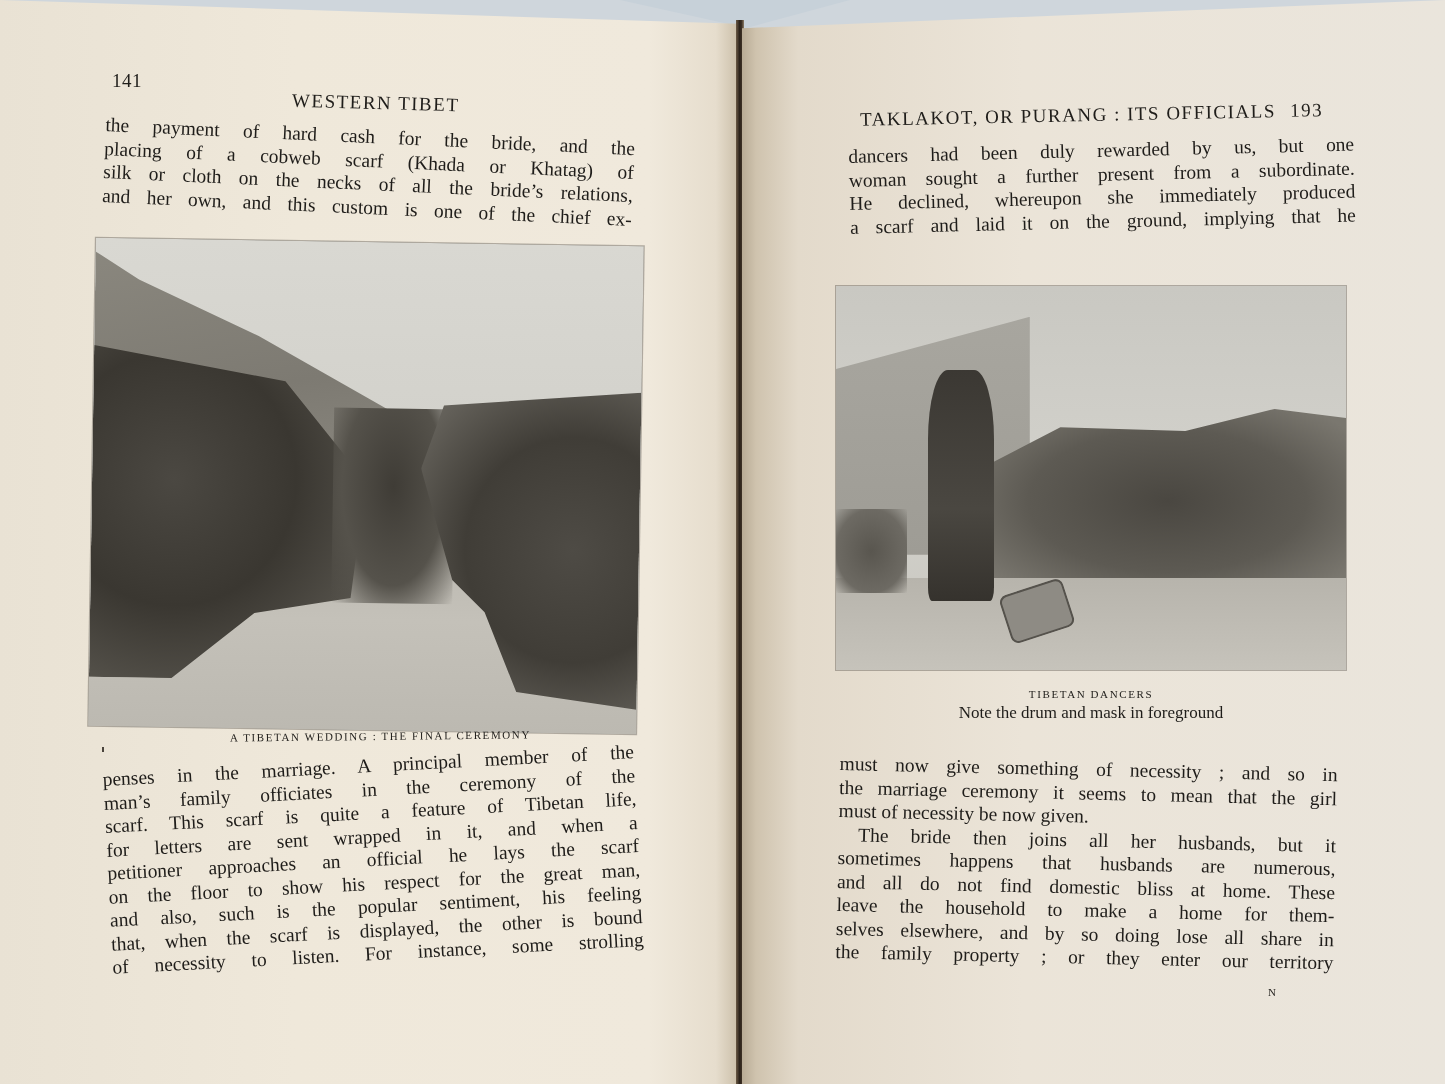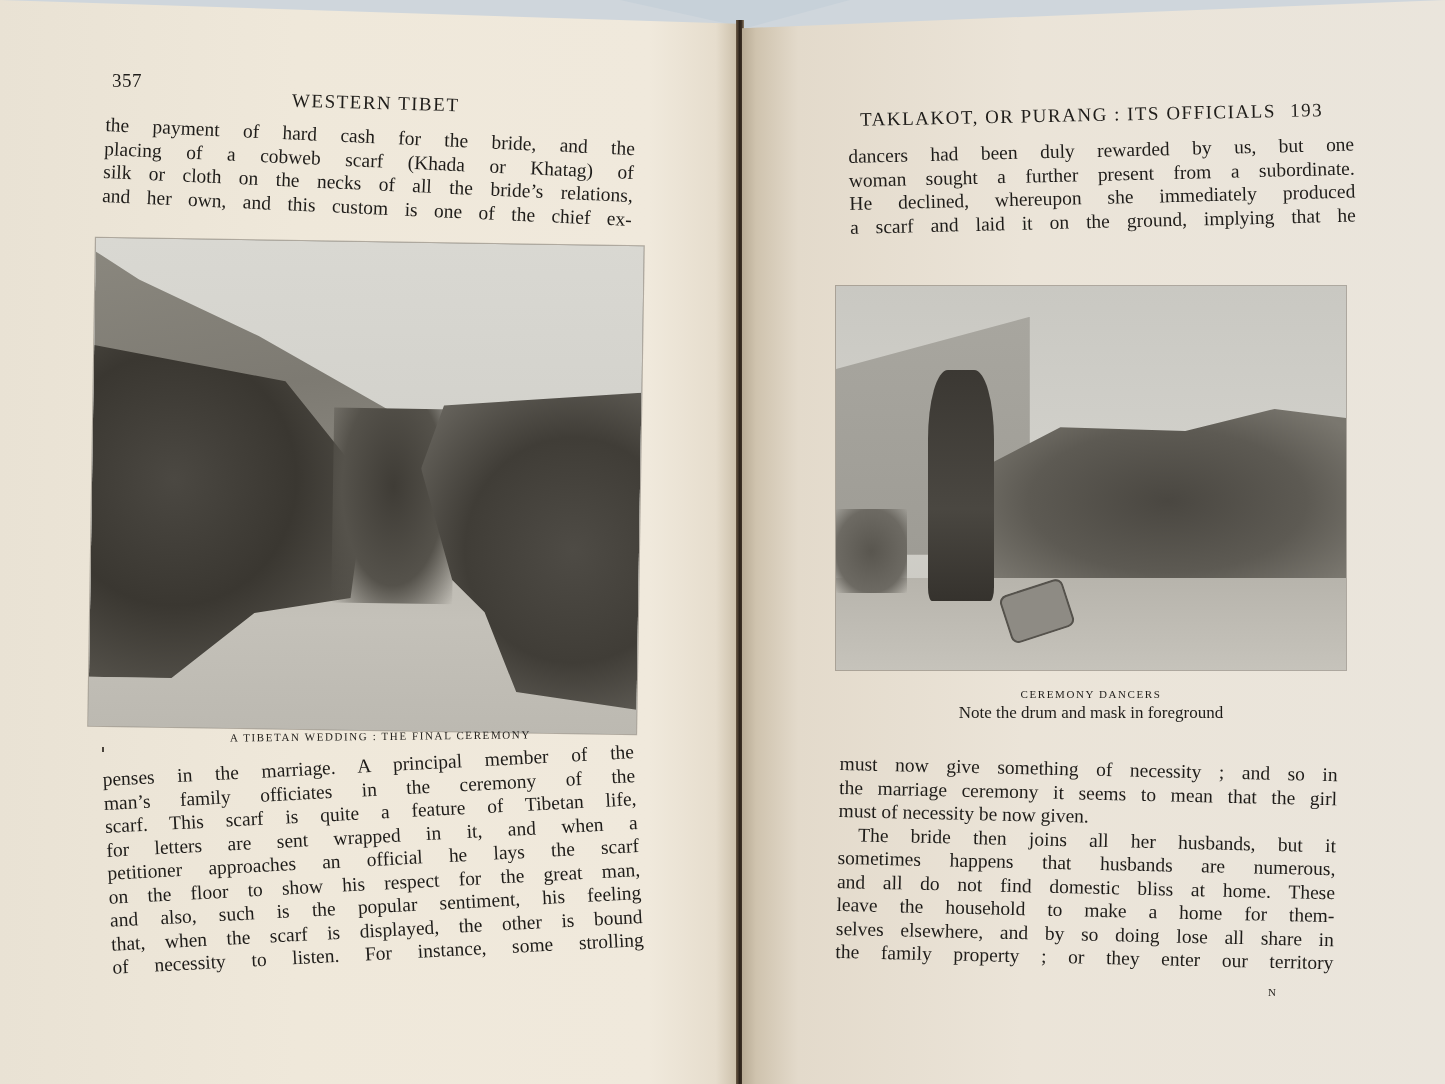--- a/index.html
+++ b/index.html
@@ -150,21 +150,21 @@
     .dan-drum { position:absolute; left:33%; top:78%; width:13%; height:13%;
       background: #8e8b84; transform: rotate(-18deg); border-radius: 8px; box-shadow: 0 0 0 2px #55524c inset; }
   </style>
 </head>
 <body>
 
 <div class="spread">
   <div class="sky-notch"></div>
 
   <div class="page page-left">
-    <div class="folio" style="left:112px; top:70px;">357</div>
+    <div class="folio" style="left:112px; top:70px;">141</div>
     <div class="running-head" style="left:292px; top:92px; transform:rotate(1.6deg);">WESTERN TIBET</div>
 
     <div class="text-block" style="left:106px; top:113px; width:530px; transform:rotate(2.6deg); transform-origin:left top;">
       <span class="line">the payment of hard cash for the bride, and the</span>
       <span class="line">placing of a cobweb scarf (Khada or Khatag) of</span>
       <span class="line">silk or cloth on the necks of all the bride’s relations,</span>
       <span class="line">and her own, and this custom is one of the chief ex-</span>
     </div>
 
     <div class="plate" style="left:92px; top:242px; width:548px; height:488px; transform:rotate(0.9deg);">
@@ -210,21 +210,21 @@
       <div class="dan-sky"></div>
       <div class="dan-tent"></div>
       <div class="dan-crowd"></div>
       <div class="dan-ground"></div>
       <div class="dan-seated"></div>
       <div class="dan-woman"></div>
       <div class="dan-drum"></div>
     </div>
 
     <div class="caption" style="left:94px; top:688px; width:510px;">
-      <div class="caption-title">CEREMONY DANCERS</div>
+      <div class="caption-title">TIBETAN DANCERS</div>
       <div class="caption-sub">Note the drum and mask in foreground</div>
     </div>
 
     <div class="text-block" style="left:98px; top:752px; width:498px; transform:rotate(1.3deg); transform-origin:left top;">
       <span class="line">must now give something of necessity ;  and so in</span>
       <span class="line">the marriage ceremony it seems to mean that the girl</span>
       <span class="line last">must of necessity be now given.</span>
       <span class="line indent">The bride then joins all her husbands, but it</span>
       <span class="line">sometimes happens that husbands are numerous,</span>
       <span class="line">and all do not find domestic bliss at home.  These</span>

